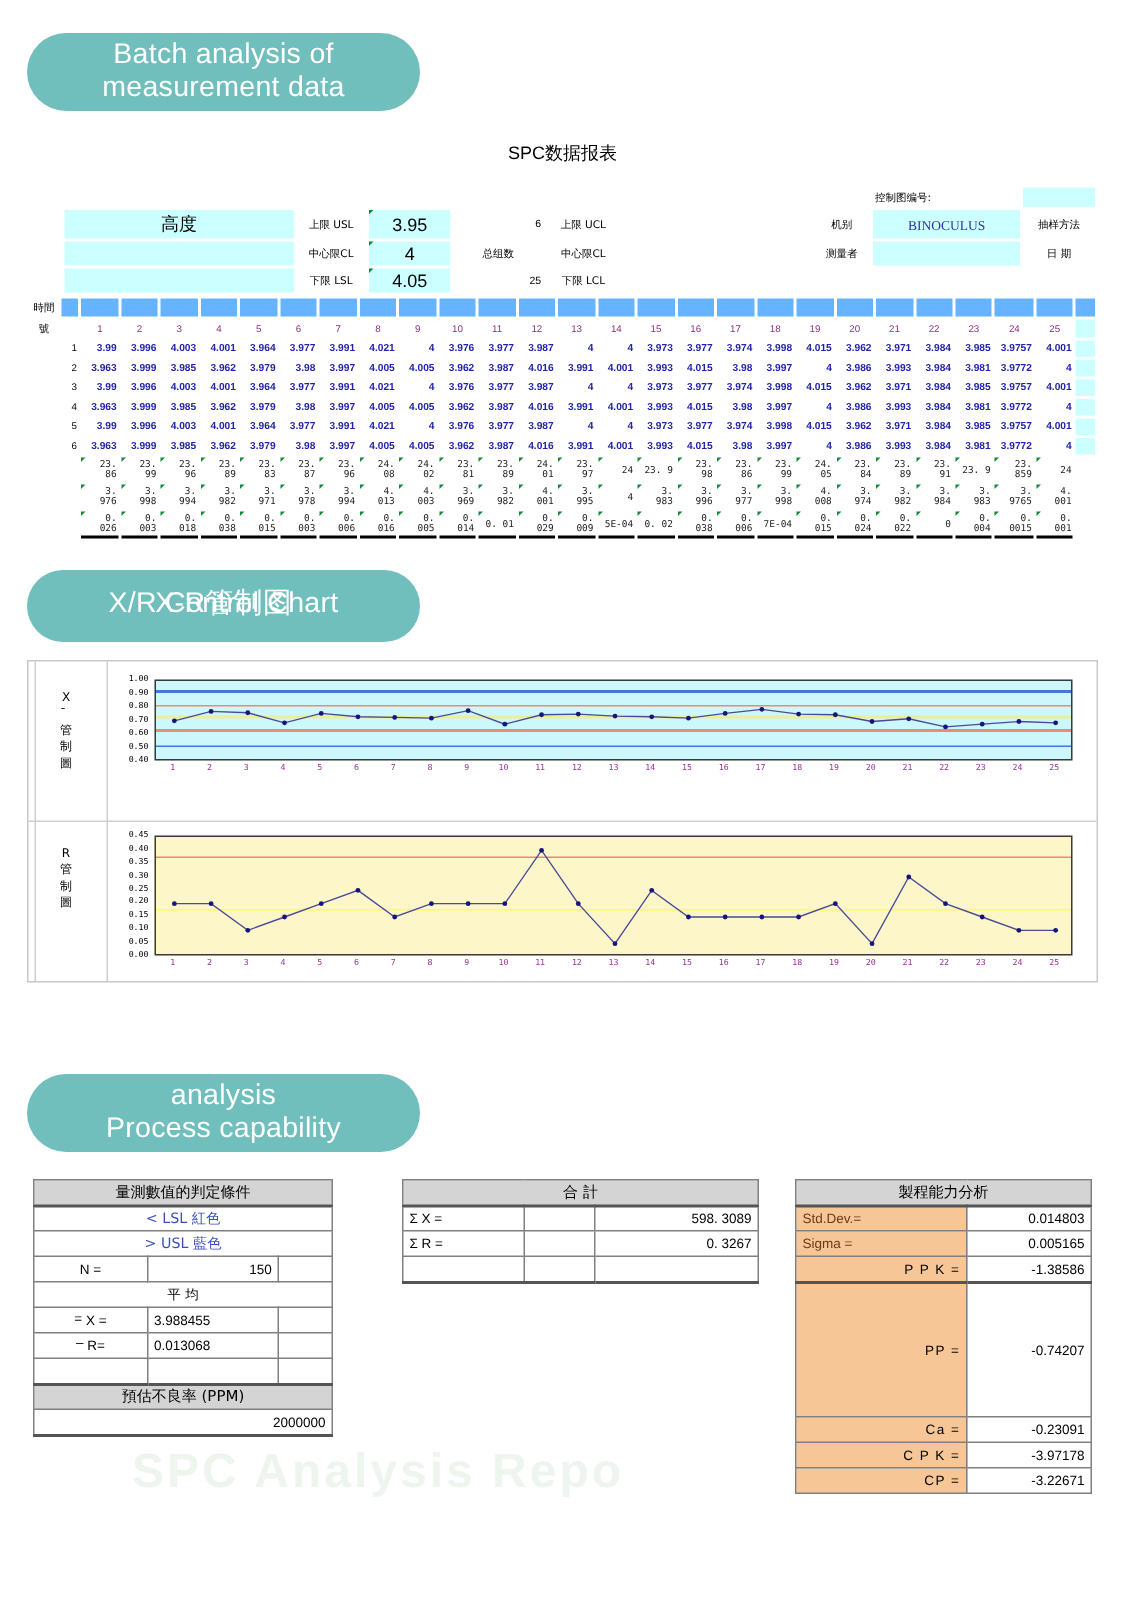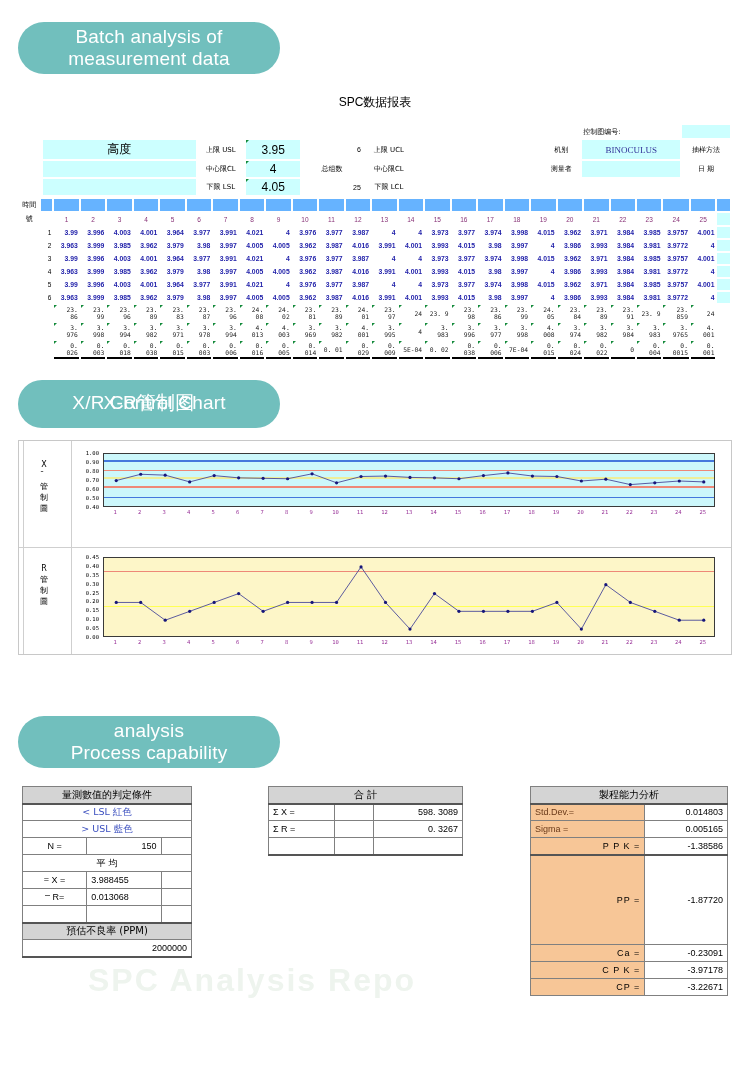--- a/index.html
+++ b/index.html
@@ -77,22 +77,22 @@
   .yaxis { position:absolute; font-size:5.5px; color:#000;
            font-family:"DejaVu Sans Mono", monospace; text-align:right; }
   .plot  { position:absolute; border:1px solid #3a3a3a; overflow:hidden; }
   .xaxis { position:absolute; display:flex; }
   .xaxis span { flex:1; text-align:center; font-size:5.5px; color:#993399;
                 font-family:"DejaVu Sans Mono", monospace; }
   #sec2 .hsep { position:absolute; left:0; right:0; height:1px; background:#cfcfcf; }
   #sec2 .vsep { position:absolute; top:0; bottom:0; width:1px; background:#cfcfcf; }
 
   
-  #cap1 { left:22px; top:786px; width:170px; }
-  #cap2 { left:268px; top:786px; width:195px; }
+  #cap1 { left:22px; top:786px; width:200px; }
+  #cap2 { left:268px; top:786px; width:238px; }
   #cap3 { left:530px; top:786px; width:198px; }
 
   table.cap { width:100%; border-collapse:collapse; table-layout:fixed; font-size:9px; }
   table.cap td { border:1px solid #808080; height:17px; padding:0 4px; white-space:nowrap; }
   .capthead { background:#d4d4d4; text-align:center; font-family:"DejaVu Sans", sans-serif;
               font-size:10px; color:#000; }
   .c-blue { color:#3b4fbf; text-align:center; font-family:"DejaVu Sans", sans-serif; font-size:9.5px;}
   .c-red  { color:#3b4fbf; text-align:center; font-family:"DejaVu Sans", sans-serif; font-size:9.5px;}
   .mid    { text-align:center; }
   .rt     { text-align:right; }
@@ -856,21 +856,21 @@
         <tr>
           <td class="orange lt" style="color: rgb(106, 58, 26);">Sigma  =</td>
           <td class="rt">0.005165</td>
         </tr>
         <tr>
           <td class="orange caplabel thickb">P P K =</td>
           <td class="rt thickb">-1.38586</td>
         </tr>
         <tr>
           <td class="orange caplabel" style="height: 90px;">PP =</td>
-          <td class="rt" style="height: 90px;">-1.87720</td>
+          <td class="rt" style="height: 90px;">-0.74207</td>
         </tr>
         <tr>
           <td class="orange caplabel">Ca =</td>
           <td class="rt">-0.23091</td>
         </tr>
         <tr>
           <td class="orange caplabel">C P K =</td>
           <td class="rt">-3.97178</td>
         </tr>
         <tr>

